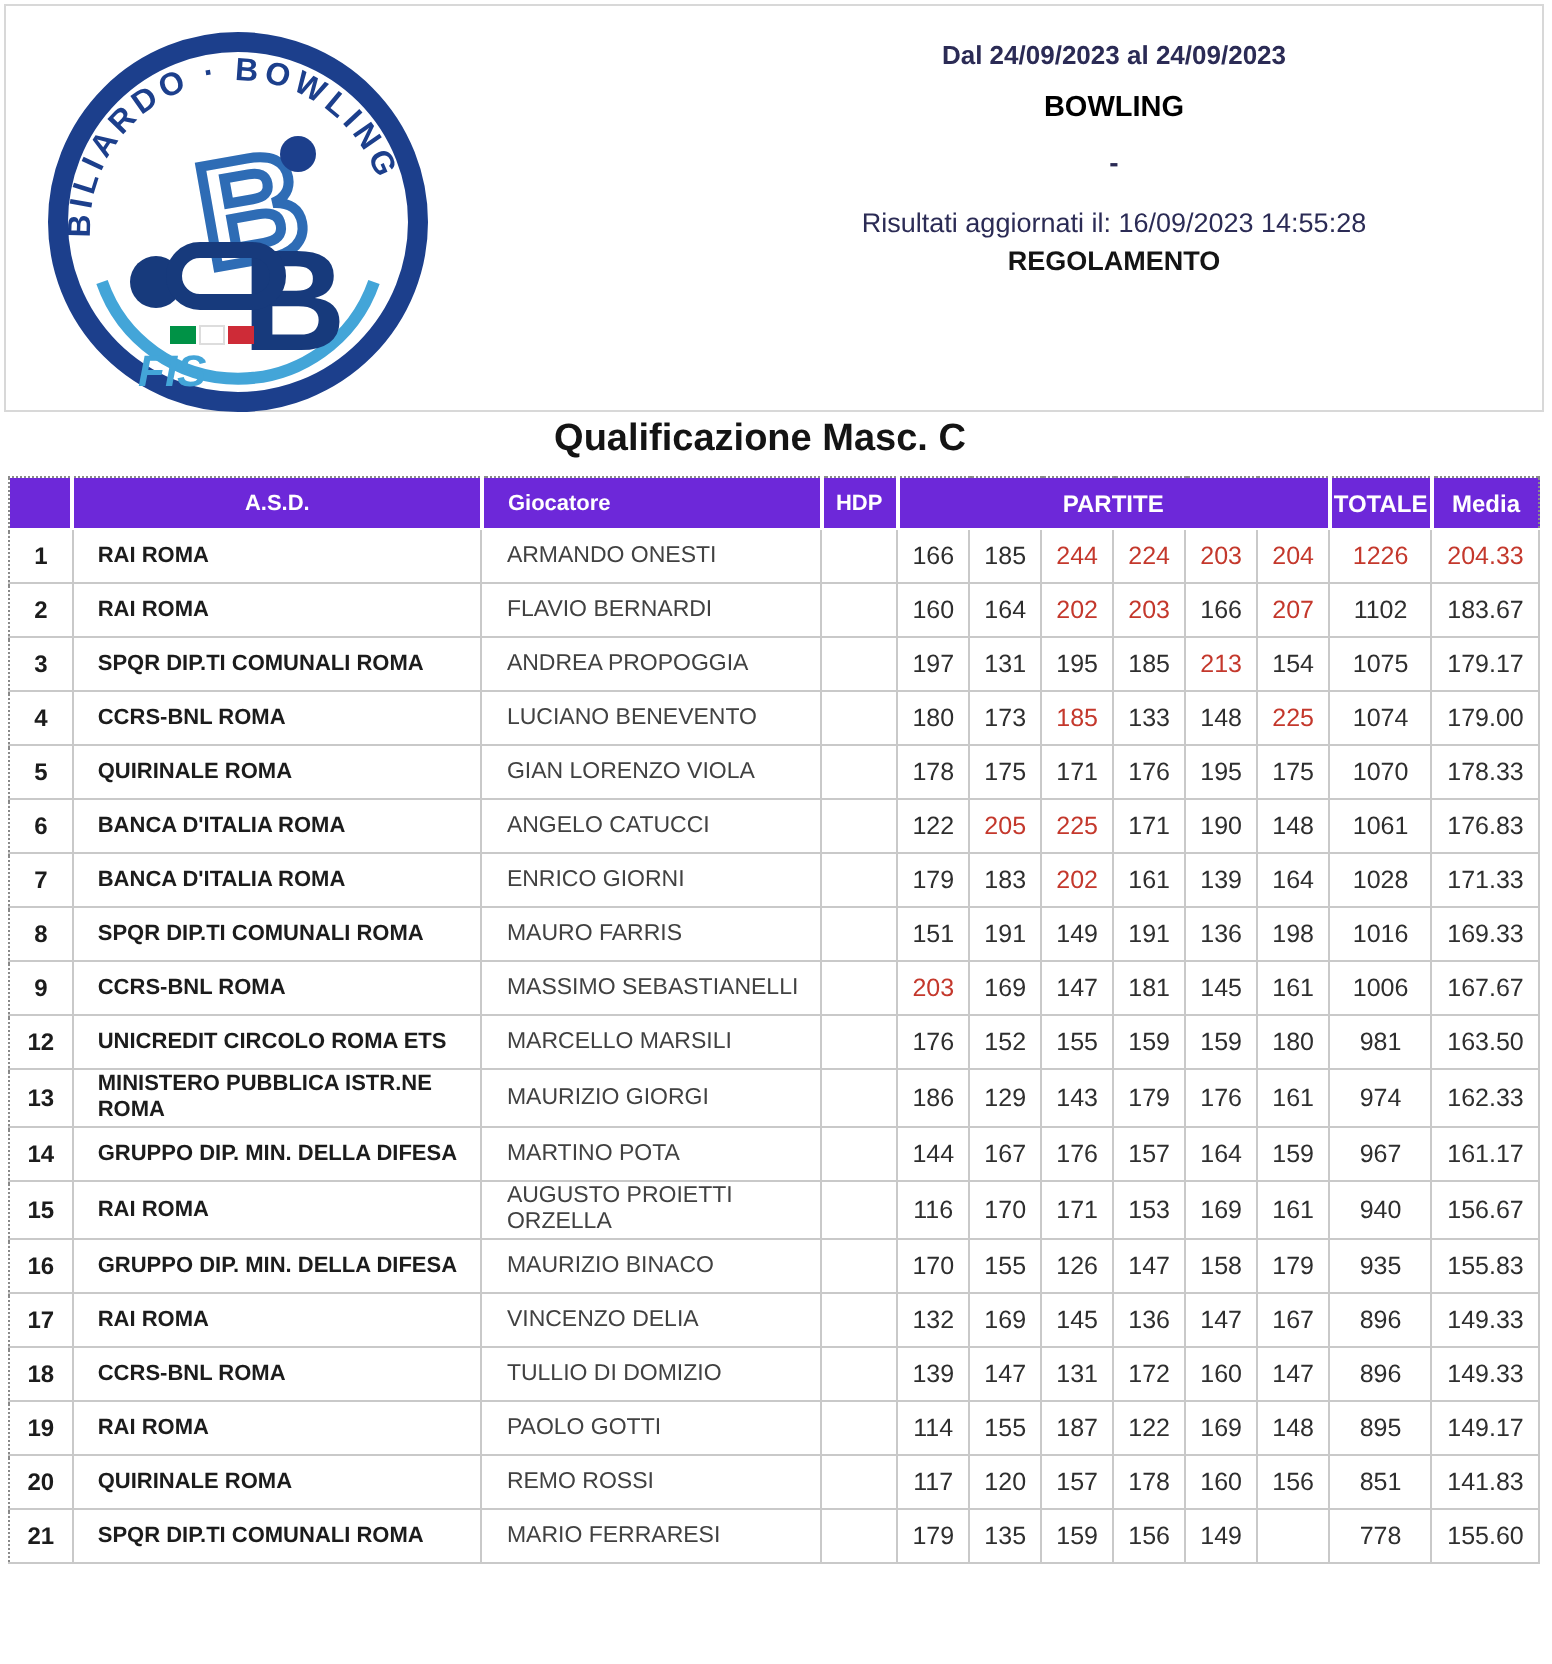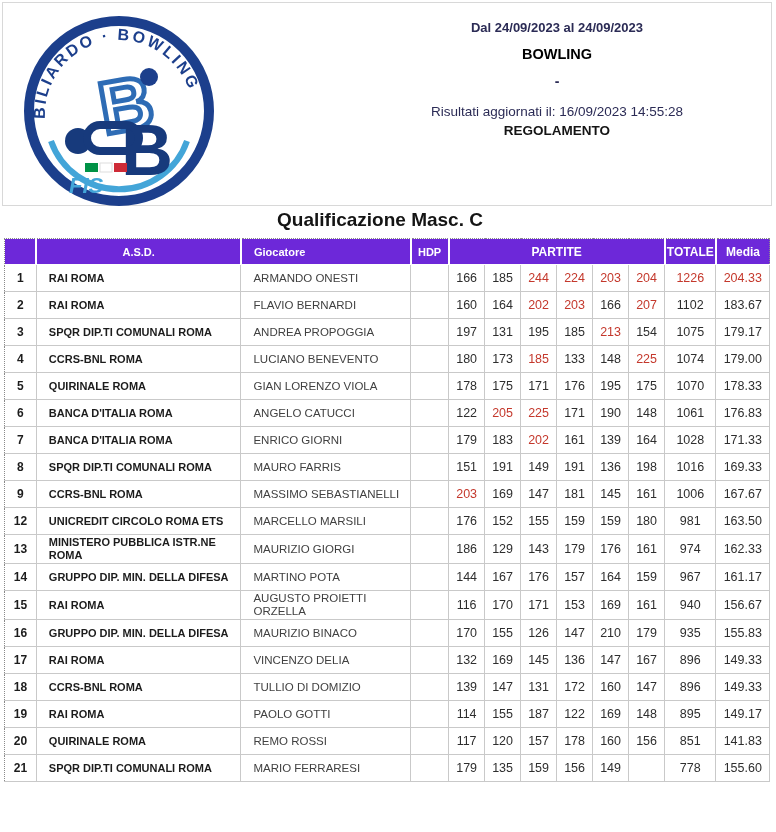--- a/index.html
+++ b/index.html
@@ -311,21 +311,21 @@
         </tr>
         <tr>
           <td class="pos">16</td>
           <td class="asd">GRUPPO DIP. MIN. DELLA DIFESA</td>
           <td class="gioc">MAURIZIO BINACO</td>
           <td class="hdp"></td>
           <td class="game">170</td>
           <td class="game">155</td>
           <td class="game">126</td>
           <td class="game">147</td>
-          <td class="game">210</td>
+          <td class="game">158</td>
           <td class="game">179</td>
           <td class="tot">935</td>
           <td class="med">155.83</td>
         </tr>
         <tr>
           <td class="pos">17</td>
           <td class="asd">RAI ROMA</td>
           <td class="gioc">VINCENZO DELIA</td>
           <td class="hdp"></td>
           <td class="game">132</td>

